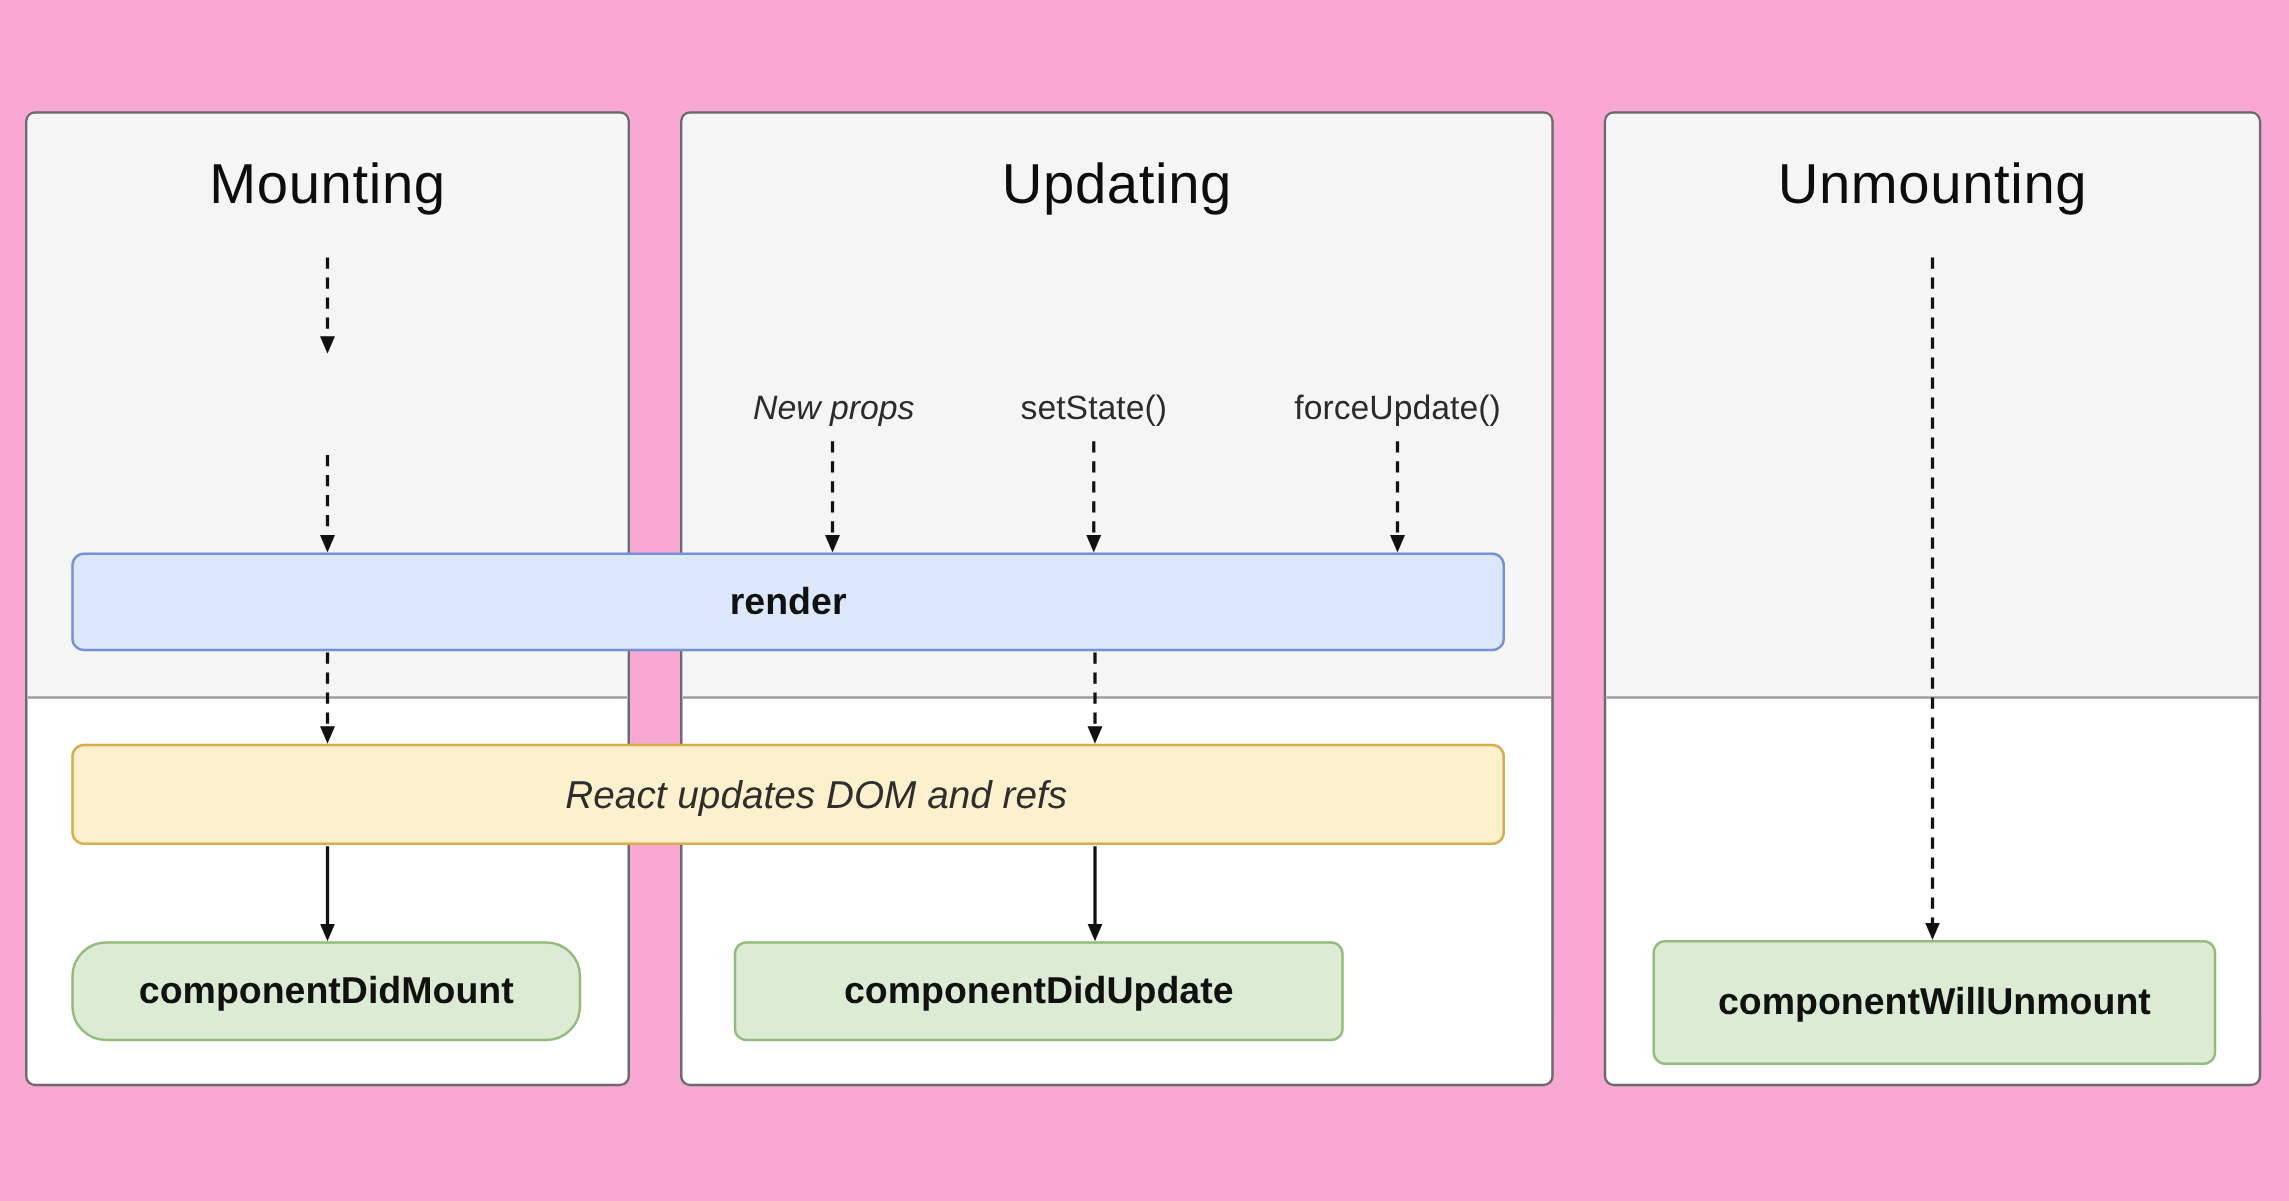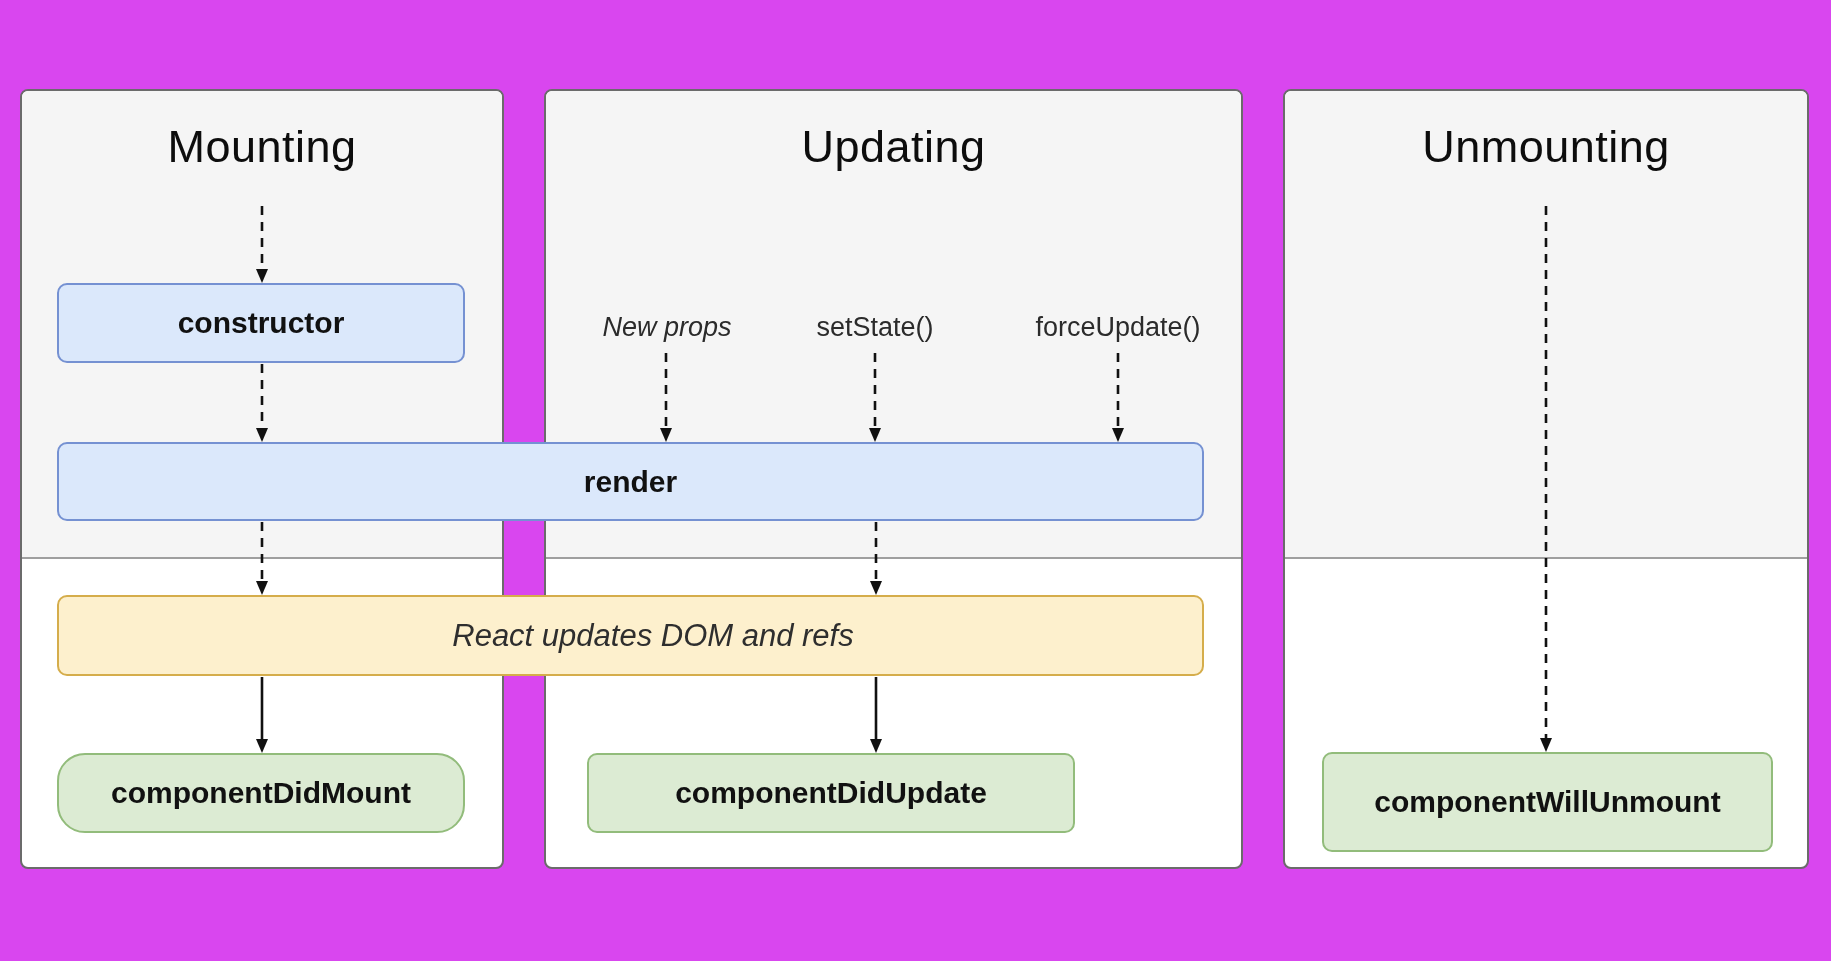--- a/index.html
+++ b/index.html
@@ -1,19 +1,19 @@
 <!DOCTYPE html>
 <html><head>
 <meta charset="utf-8">
 <style>
   html,body{margin:0;padding:0;background:#ffffff;}
   .canvas{
     position:relative;
     width:1831px;height:961px;
-    background:#d946ef;
+    background:#f9a8d4;
     font-family:"Liberation Sans", sans-serif;
     overflow:hidden;
   }
   
   .panel{
     position:absolute;
     box-sizing:border-box;
     border:2px solid #6b6b6b;
     border-radius:8px;
     background:#ffffff;
@@ -95,23 +95,20 @@
   <section class="panel" id="panel-unmounting">
     <div class="panel-top">
       <h2 class="panel-title">Unmounting</h2>
     </div>
   </section>
 
   <span class="trigger italic" id="trigger-new-props">New props</span>
   <span class="trigger" id="trigger-set-state">setState()</span>
   <span class="trigger" id="trigger-force-update">forceUpdate()</span>
 
-  <div class="box blue" id="box-constructor">
-    <span class="box-label">constructor</span>
-  </div>
 
   <div class="box blue" id="box-render">
     <span class="box-label">render</span>
   </div>
 
   <div class="box yellow" id="box-react-updates">
     <span class="box-label">React updates DOM and refs</span>
   </div>
 
   <div class="box green" id="box-cdm">

